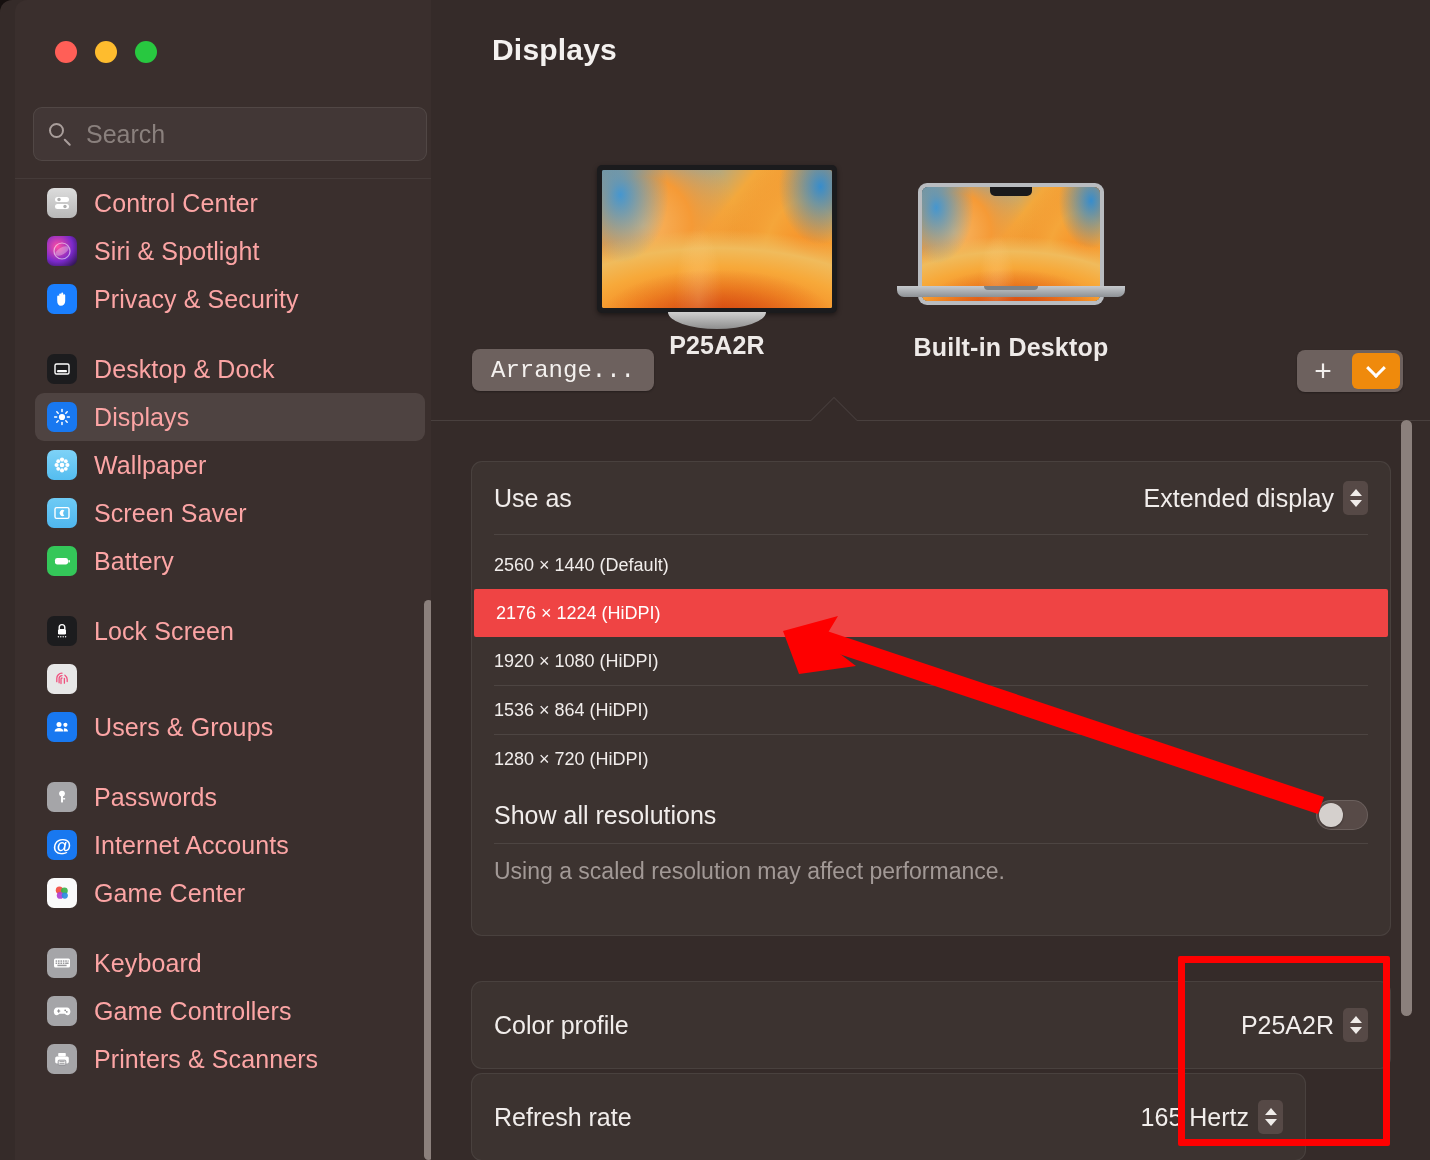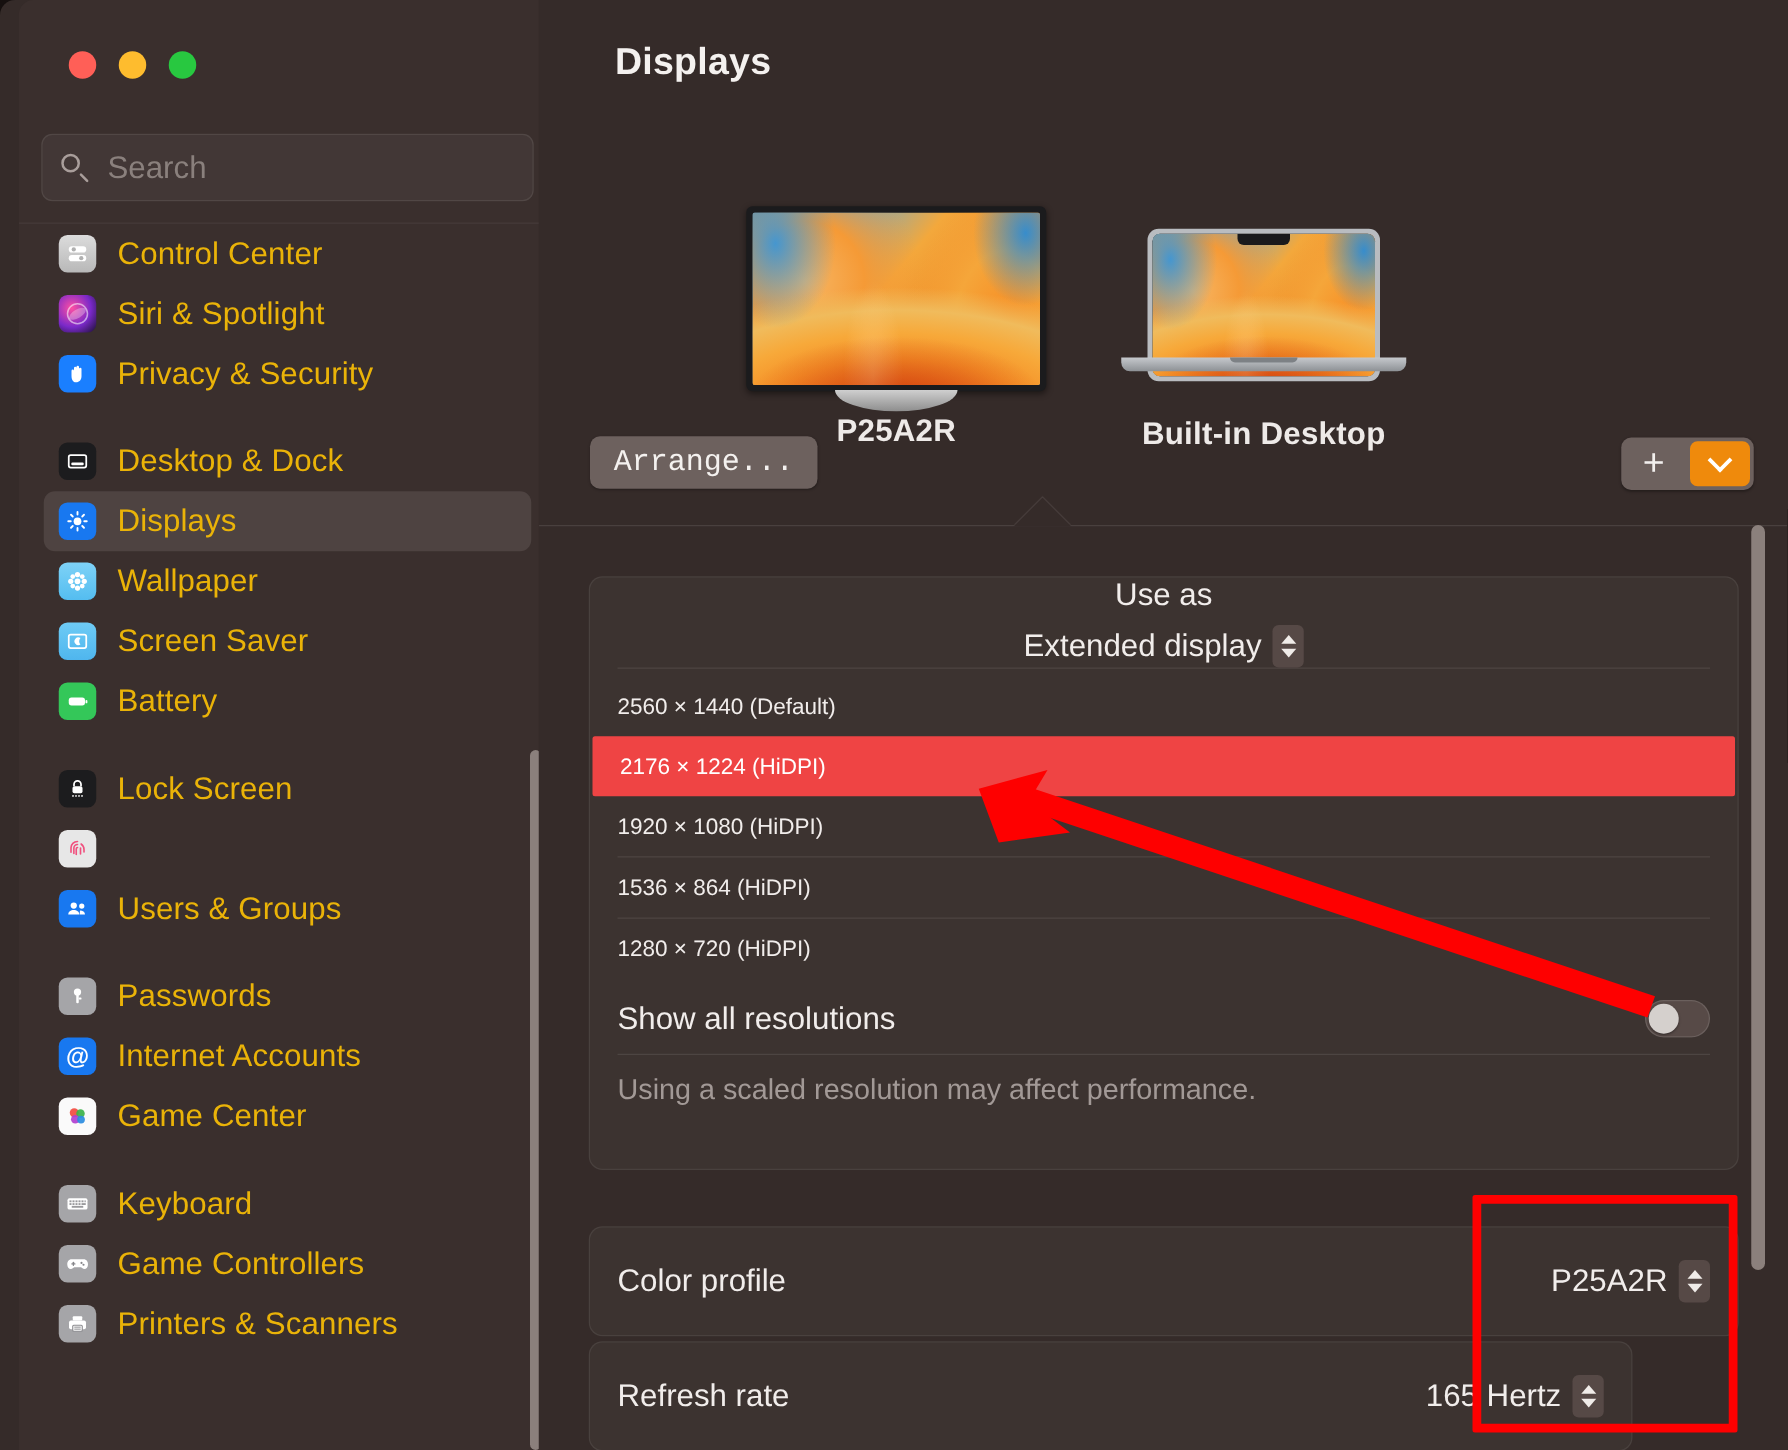--- a/index.html
+++ b/index.html
@@ -118,21 +118,21 @@
     display: flex;
     align-items: center;
     height: 48px;
     padding: 0 12px;
     border-radius: 9px;
     gap: 17px;
   }
   .nav-item.selected { background: #4e4341; }
   .nav-label {
     font-size: 25px;
-    color: #eab308;
+    color: #fca5a5;
     letter-spacing: 0.1px;
     white-space: nowrap;
   }
 
   .app-icon {
     width: 30px; height: 30px;
     flex: 0 0 30px;
     border-radius: 7px;
     display: flex;
     align-items: center;
@@ -413,21 +413,21 @@
     cursor: pointer;
   }
   .stepper .up, .stepper .dn {
     width: 0; height: 0;
     border-left: 6px solid transparent;
     border-right: 6px solid transparent;
   }
   .stepper .up { border-bottom: 7px solid #f0ece9; }
   .stepper .dn { border-top: 7px solid #f0ece9; }
 
-  .useas-row { height: 72px; flex-direction: column; }
+  .useas-row { height: 72px; }
   .hr {
     height: 1px;
     background: rgba(255,255,255,0.09);
     margin: 0 22px;
   }
 
   .res-list { padding-top: 6px; }
   .res-row {
     height: 48px;
     display: flex;

